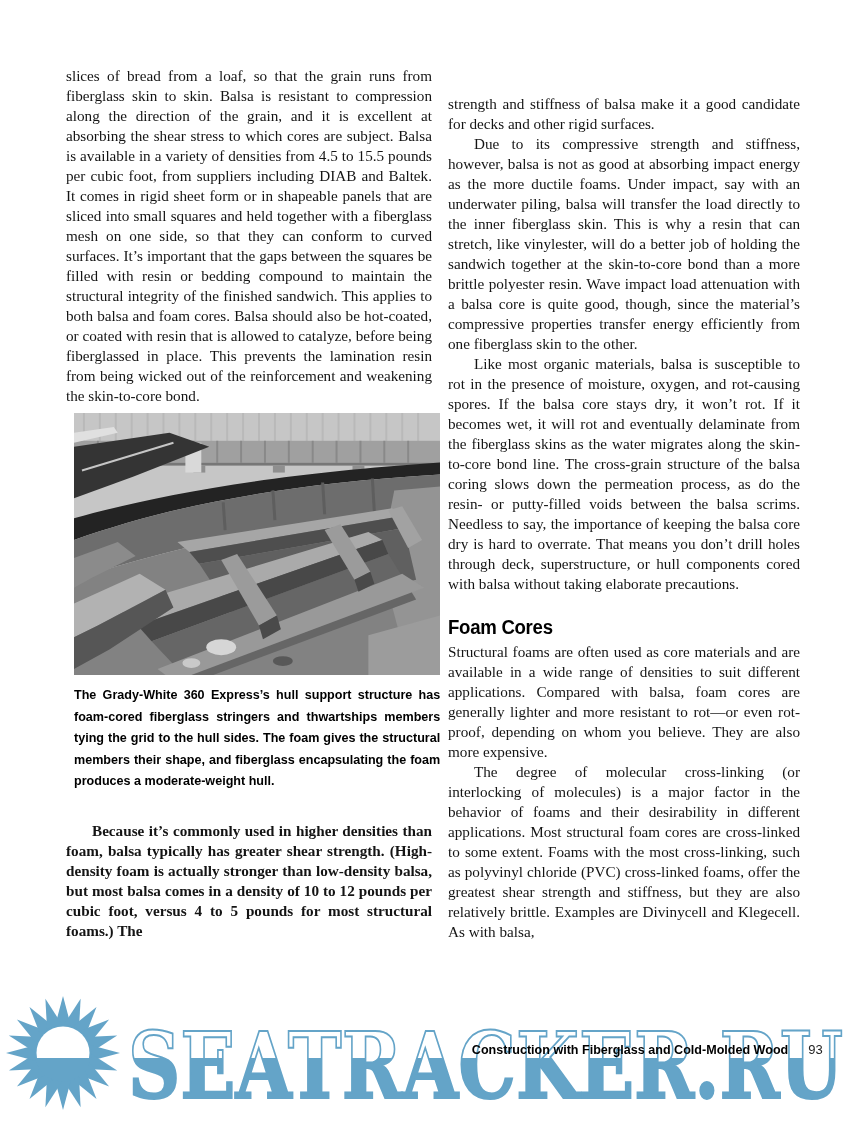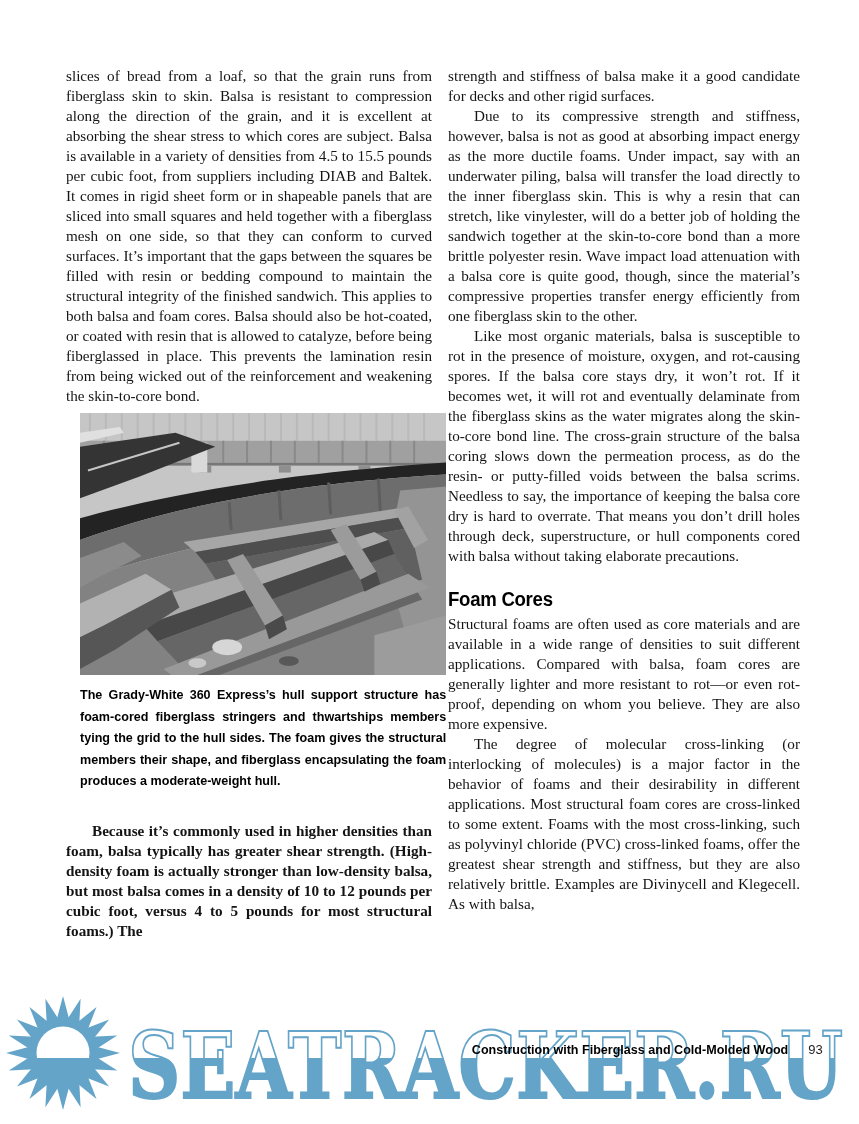--- a/index.html
+++ b/index.html
@@ -6,32 +6,32 @@
   .page{
     position:relative;
     width:859px;height:1124px;
     background:#ffffff;
     overflow:hidden;
     font-family:"Liberation Serif", serif;
     color:#141414;
   }
   .col{position:absolute;top:66px;}
   .col-left{left:66px;width:366px;}
-  .col-right{left:448px;width:352px;}
+  .col-right{left:448px;width:352px;margin-top:28px;}
   p.body{
     margin:0;
     font-size:15.2px;
     line-height:20px;
     text-align:justify;
     hyphens:auto;-webkit-hyphens:auto;
     overflow-wrap:break-word;
   }
   p.indent{text-indent:26px;}
   p.gap-top{margin-top:29px;font-weight:bold;}
-  figure{margin:7px 0 0 14px;}
+  figure{margin:7px 0 0 8px;}
   .photo-svg{display:block;}
   figcaption.caption{
     margin-top:9px;
     width:390px;
     transform:scaleX(0.939);
     transform-origin:0 0;
     font-family:"Liberation Sans", sans-serif;
     font-weight:bold;
     font-size:13.4px;
     line-height:21.5px;

